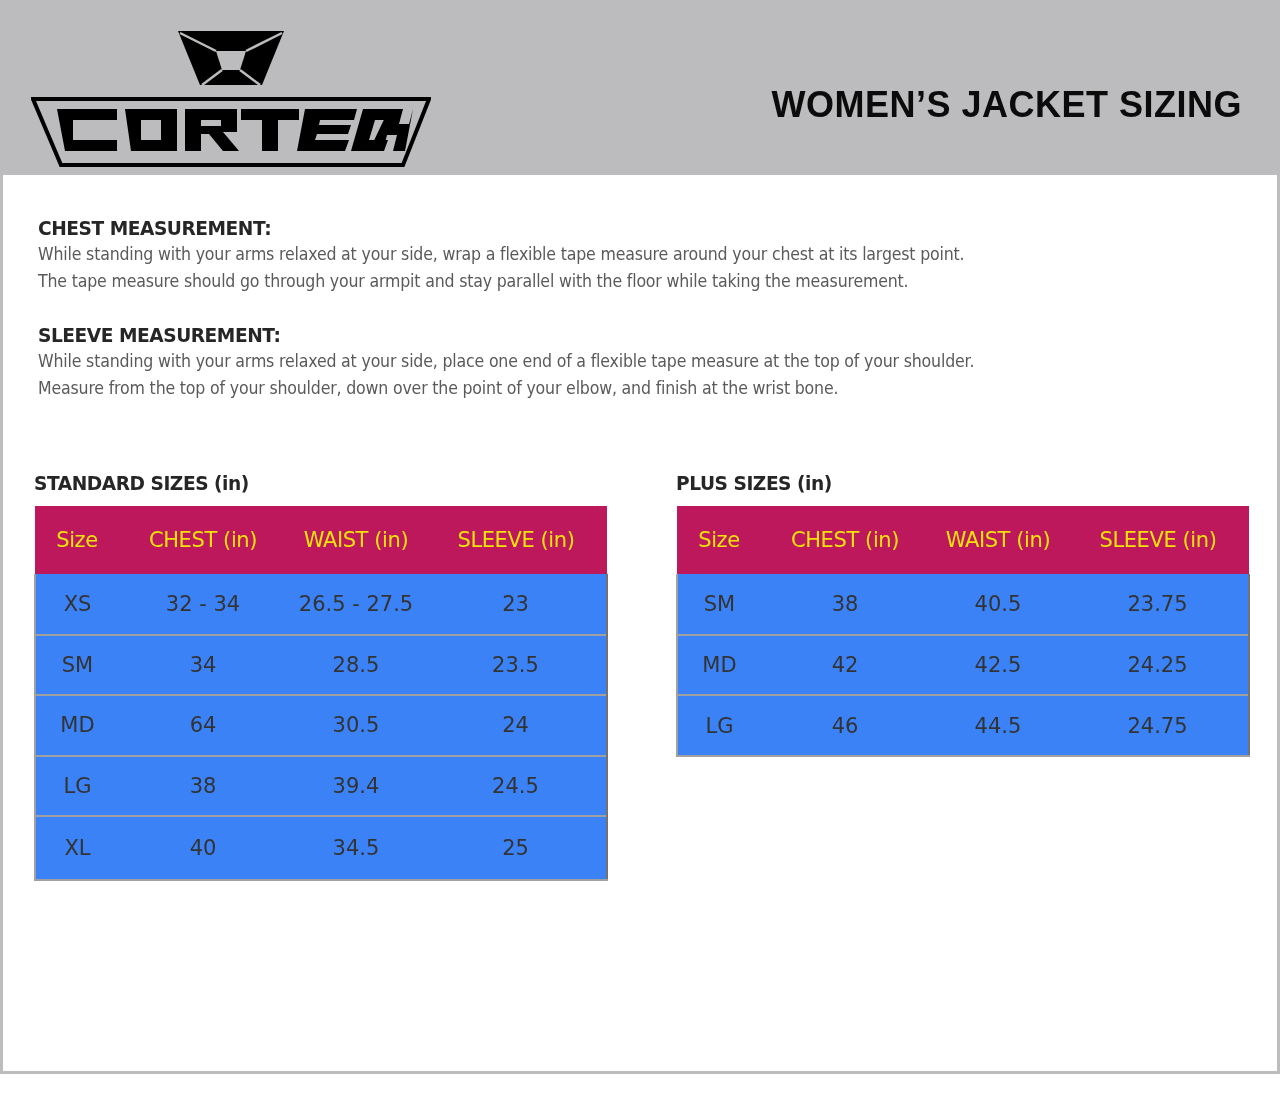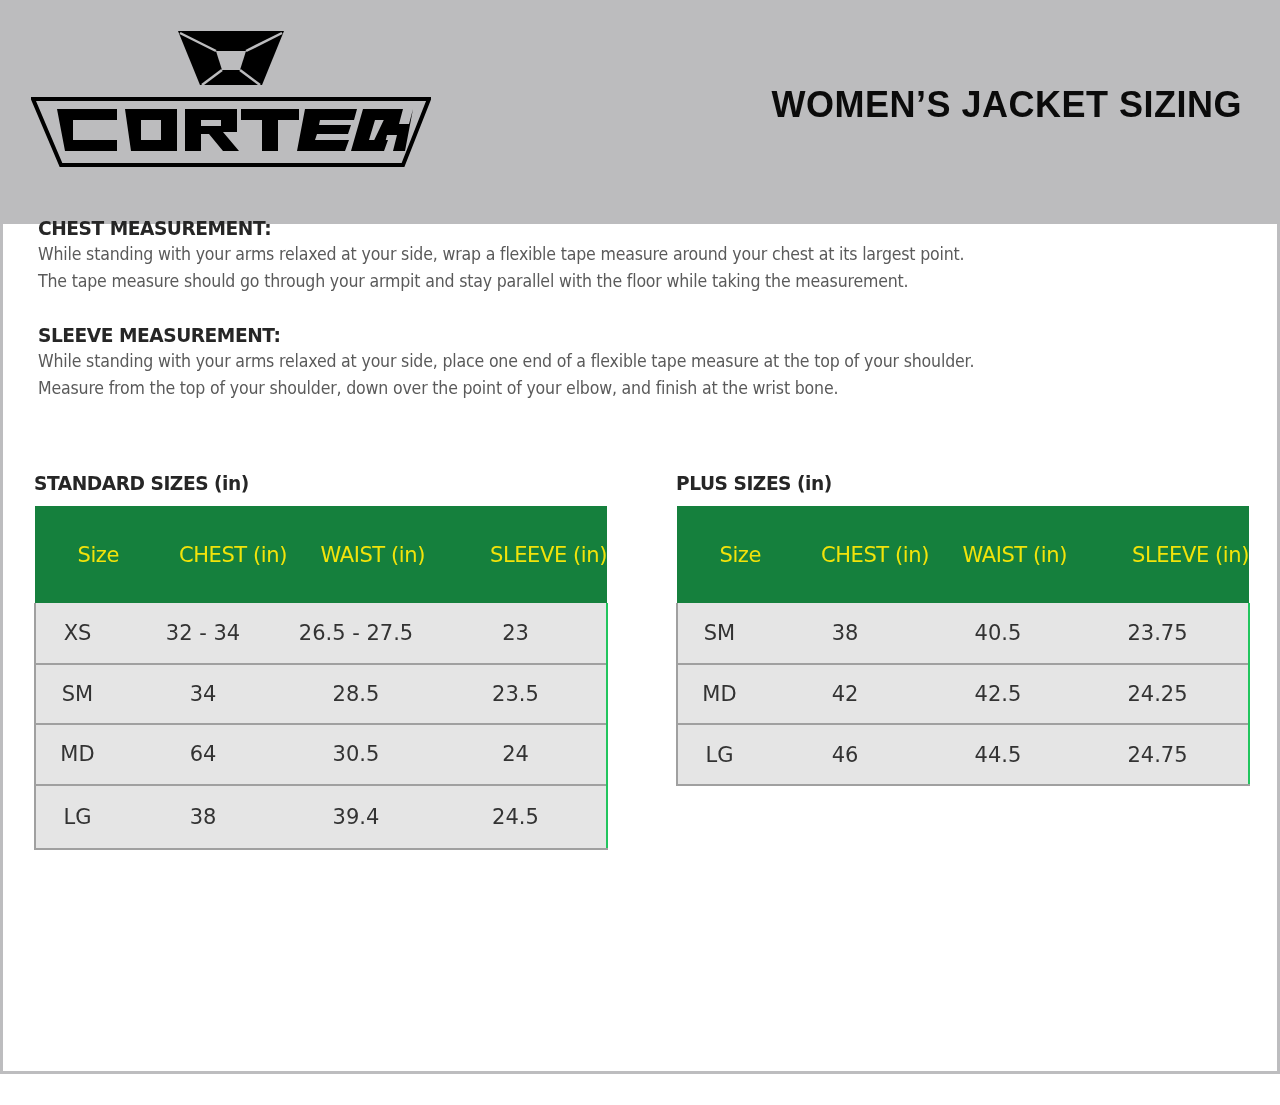--- a/index.html
+++ b/index.html
@@ -4,21 +4,21 @@
 <style>
   * { box-sizing: border-box; margin: 0; padding: 0; }
   html, body { width: 1280px; height: 1105px; background: #ffffff; overflow: hidden; }
   body { position: relative; font-family: "DejaVu Sans", sans-serif; }
 
   .frame {
     position: absolute; left: 0; top: 0; width: 1280px; height: 1074px;
     border: 3px solid #bdbdbf; border-top: none; background: #ffffff;
   }
   .header {
-    position: absolute; left: 0; top: 0; width: 1280px; height: 224px;
+    position: absolute; left: 0; top: 0; width: 1280px; height: 175px;
     background: #bcbcbe;
     padding-left: 20px;
   }
   .logo-emblem { position: absolute; left: 176px; top: 29px; }
   .logo-wordmark { position: absolute; left: 31px; top: 96px; }
   .page-title {
     position: absolute; right: 38px; top: 84px;
     font-family: "Liberation Sans", sans-serif; font-weight: 700;
     font-size: 36px; letter-spacing: 0.5px; color: #0b0b0b;
   }
@@ -46,31 +46,31 @@
   .std-title { left: 34px; }
   .plus-title { left: 676px; }
 
   .size-table {
     position: absolute; border-collapse: collapse; table-layout: fixed;
     font-family: "DejaVu Sans", sans-serif;
   }
   .std-table { left: 34px; top: 506px; width: 572px; }
   .plus-table { left: 676px; top: 506px; width: 571px; }
   .size-table thead th {
-    background: #15803d; color: #f2e30a; height: 97px;
-    font-weight: 400; font-size: 21px; text-align: right;
+    background: #be185d; color: #f2e30a; height: 68px;
+    font-weight: 400; font-size: 21px; text-align: center;
     letter-spacing: -0.4px;
   }
   .size-table tbody td {
     height: 60.5px; text-align: center; font-size: 21px; color: #333333;
-    border-top: 2px solid #a0a0a0; background: #e5e5e5;
+    border-top: 2px solid #a0a0a0; background: #3b82f6;
   }
   .size-table tbody tr:first-child td { border-top: none; }
   .size-table tbody tr td:first-child { border-left: 2px solid #a0a0a0; }
-  .size-table tbody tr td:last-child { border-right: 2px solid #22c55e; margin-top: 20px; }
+  .size-table tbody tr td:last-child { border-right: 2px solid #737373; margin-top: 20px; }
   .size-table tbody tr:last-child td { border-bottom: 2px solid #a0a0a0; }
   .size-table tbody tr:last-child td { height: 64px; }
   .plus-table tbody tr:last-child td { height: 61px; }
   .size-table .c1 { width: 84px; }
   .size-table .c2 { width: 168px; }
   .size-table .c3 { width: 138px; }
   .size-table .c4 { width: 182px; }
 </style>
 </head>
 <body>
@@ -150,20 +150,26 @@
       <td>64</td>
       <td>30.5</td>
       <td>24</td>
     </tr>
     <tr>
       <td>LG</td>
       <td>38</td>
       <td>39.4</td>
       <td>24.5</td>
     </tr>
+    <tr>
+      <td>XL</td>
+      <td>40</td>
+      <td>34.5</td>
+      <td>25</td>
+    </tr>
   </tbody>
 </table>
 
 <div class="table-title plus-title">PLUS SIZES (in)</div>
 <table class="size-table plus-table">
   <thead>
     <tr>
       <th class="c1">Size</th>
       <th class="c2">CHEST (in)</th>
       <th class="c3">WAIST (in)</th>

